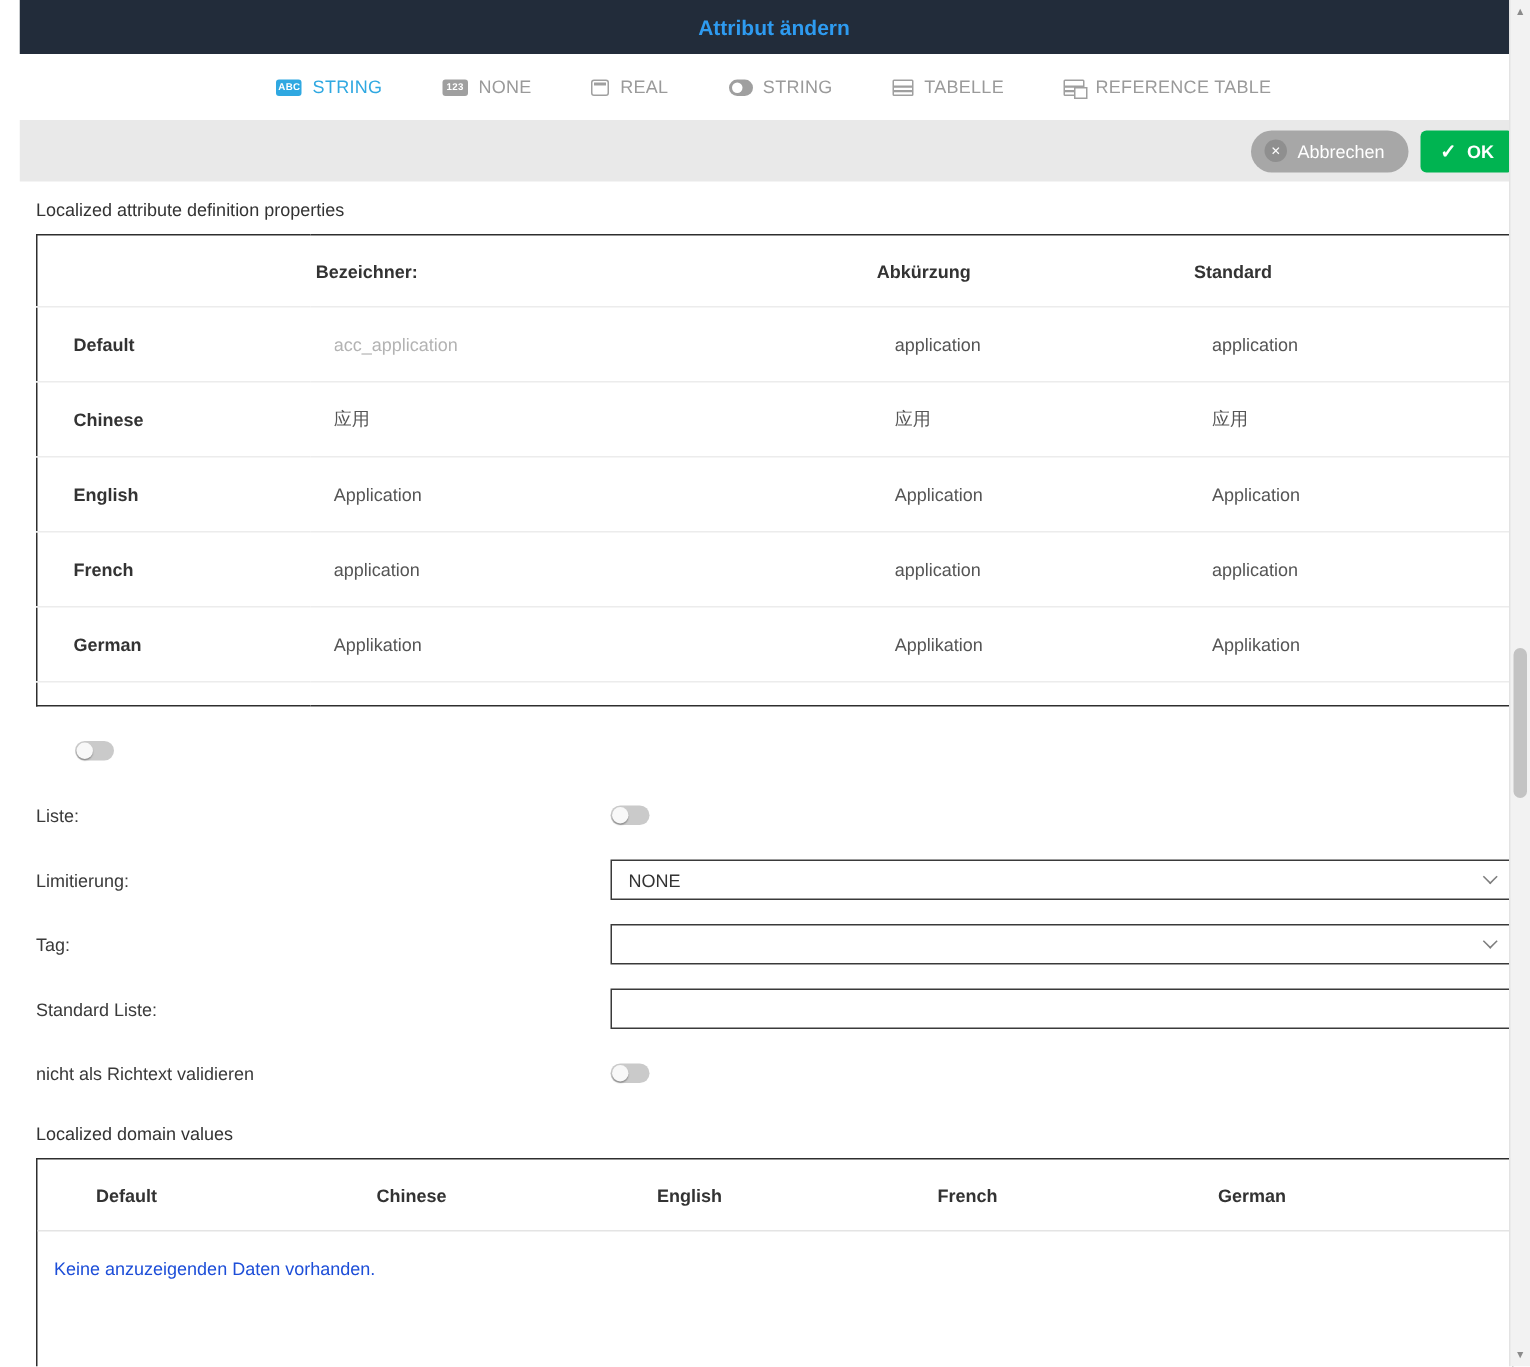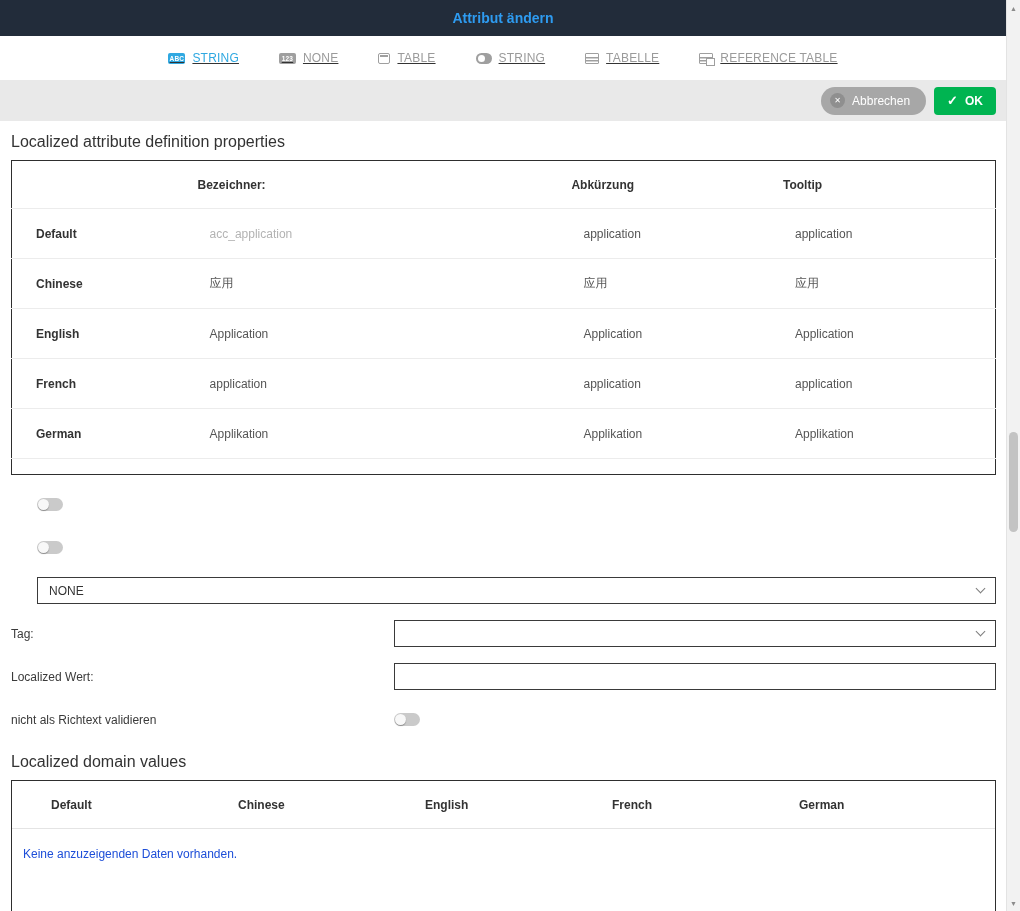--- a/index.html
+++ b/index.html
@@ -6,28 +6,28 @@
   body {
     margin: 0;
     width: 1020px;
     height: 911px;
     overflow: hidden;
     background: #fff;
     color: #333;
     font-family: "Liberation Sans", sans-serif;
     position: relative;
   }
-  .page { position: absolute; top:0; left:0; width:1006px; height:911px; overflow:hidden; background:#fff; }
+  .page { position: absolute; top:0; left:13px; width:1006px; height:911px; overflow:hidden; background:#fff; }
 
   
   .titlebar { height:36px; background:#222c3a; display:flex; align-items:center; justify-content:center; }
   .titlebar .title { color:#2e9bf0; font-size:14px; font-weight:bold; }
 
   
-  .tabbar { height:44px; display:flex; align-items:center; justify-content:center; gap:40px; background:#fff;text-decoration:underline; }
+  .tabbar { height:44px; display:flex; align-items:center; justify-content:center; gap:40px; background:#fff; }
   .tab { display:flex; align-items:center; gap:7px; font-size:12px; color:#9a9a9a; cursor:pointer; letter-spacing:.2px; }
   .tab.active { color:#2fa8e1; }
   .badge { min-width:17px; height:11px; border-radius:2px; background:#9f9f9f; color:#fff; font-size:6.5px; font-weight:bold;
            display:inline-flex; align-items:center; justify-content:center; padding:0 1px; }
   .tab.active .badge { background:#2fa8e1; }
   .icon-cal { width:12px; height:11px; border:1.5px solid #9f9f9f; border-radius:2px; position:relative; }
   .icon-cal::before { content:""; position:absolute; left:1px; right:1px; top:1px; height:2.5px; background:#9f9f9f; }
   .icon-bool { width:16px; height:11px; border-radius:6px; background:#9f9f9f; position:relative; }
   .icon-bool::before { content:""; position:absolute; left:2px; top:2px; width:7px; height:7px; border-radius:50%; background:#fff; }
   .icon-table { width:14px; height:11px; border:1.5px solid #9f9f9f; border-radius:1px; position:relative;
@@ -41,21 +41,21 @@
   .btn { border:none; color:#fff; font-size:12px; height:28px; display:inline-flex; align-items:center; gap:7px;
          cursor:pointer; font-family:inherit; }
   .btn-cancel { background:#a7a7a7; border-radius:14px; padding:0 16px 0 9px; }
   .icon-circle-x { width:15px; height:15px; border-radius:50%; background:#8f8f8f; display:flex; align-items:center;
                    justify-content:center; font-size:8px; color:#fff; }
   .btn-ok { background:#00b451; border-radius:4px; padding:0 13px; font-weight:bold; }
   .icon-check { font-size:13px; font-weight:bold; }
 
   
   .main { padding:0 10px 0 11px; }
-  .section-label { font-size:16px; color:#333; margin:12px 0 9px; }
+  .section-label { font-size:12px; color:#333; margin:12px 0 9px; }
   .section-label.second { margin-top:12px; }
 
   
   .props-table { width:100%; border-collapse:collapse; border:1px solid #2e2e2e; table-layout:fixed; }
   .props-table th { height:48px; font-size:12px; font-weight:bold; text-align:left; padding-left:4px; color:#333; }
   .props-table td { height:50px; font-size:12px; padding-left:16px; border-top:1px solid #ececec; }
   .props-table th.c1, .props-table td.c1 { padding-left:24px; }
   .props-table td.lang { font-weight:bold; color:#333; }
   .props-table td.val { color:#555; }
   .props-table tr.spacer td { height:16px; }
@@ -104,21 +104,21 @@
     <div class="tab active">
       <span class="badge">ABC</span>
       <span>STRING</span>
     </div>
     <div class="tab">
       <span class="badge">123</span>
       <span>NONE</span>
     </div>
     <div class="tab">
       <span class="icon-cal"></span>
-      <span>TABLE</span>
+      <span>REAL</span>
     </div>
     <div class="tab">
       <span class="icon-bool"></span>
       <span>STRING</span>
     </div>
     <div class="tab">
       <span class="icon-table"></span>
       <span>TABELLE</span>
     </div>
     <div class="tab">
@@ -147,21 +147,21 @@
           <col style="width:18.5%">
           <col style="width:38%">
           <col style="width:21.5%">
           <col style="width:22%">
         </colgroup>
       <tbody>
           <tr>
         <th class="c1"></th>
         <th>Bezeichner:</th>
         <th>Abkürzung</th>
-        <th>Tooltip</th>
+        <th>Standard</th>
       </tr>
       <tr>
         <td class="c1 lang">Default</td>
         <td class="val">
           <input class="ghost-input" placeholder="acc_application" style="">
         </td>
         <td class="val">application</td>
         <td class="val">application</td>
       </tr>
       <tr>
@@ -194,43 +194,45 @@
     </tbody>
       </table>
 
     <div class="form-section">
       <div class="form-row">
         <div class="form-control">
           <div class="toggle"></div>
         </div>
       </div>
       <div class="form-row">
+        <div class="form-label">Liste:</div>
         <div class="form-control">
           <div class="toggle"></div>
         </div>
       </div>
       <div class="form-row">
+        <div class="form-label">Limitierung:</div>
         <div class="form-control">
           <div class="selectbox">
             <span>NONE</span>
             <span class="chev"></span>
           </div>
         </div>
       </div>
       <div class="form-row">
         <div class="form-label">Tag:</div>
         <div class="form-control">
           <div class="selectbox">
             <span></span>
             <span class="chev"></span>
           </div>
         </div>
       </div>
       <div class="form-row">
-        <div class="form-label">Localized Wert:</div>
+        <div class="form-label">Standard Liste:</div>
         <div class="form-control">
           <input class="textbox" value="" style="">
         </div>
       </div>
       <div class="form-row">
         <div class="form-label">nicht als Richtext validieren</div>
         <div class="form-control">
           <div class="toggle"></div>
         </div>
       </div>

